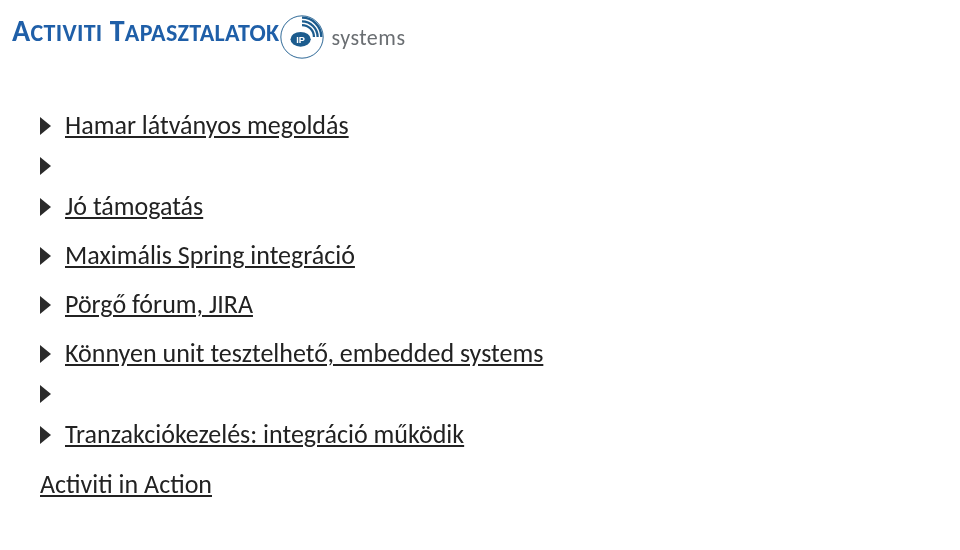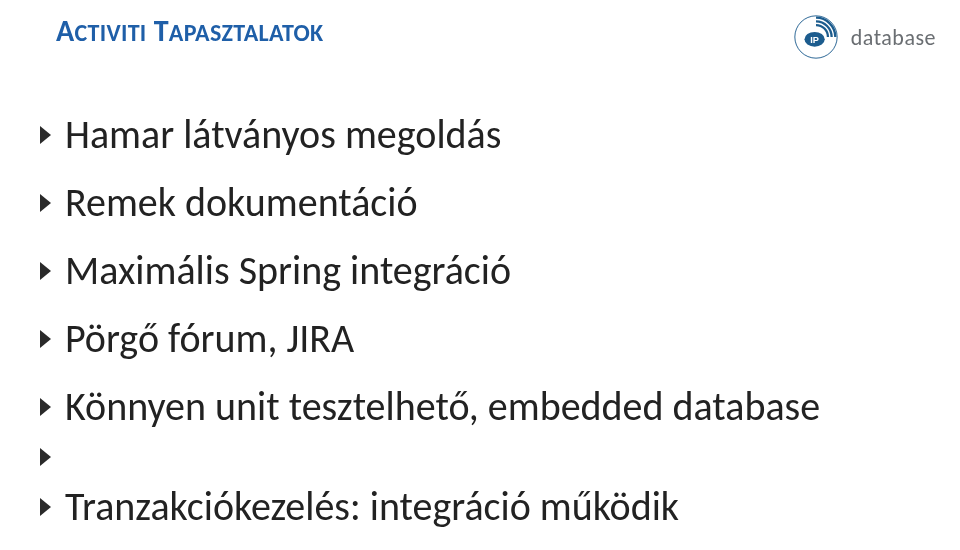--- a/index.html
+++ b/index.html
@@ -6,39 +6,38 @@
     body {
       width: 960px;
       height: 550px;
       background: #ffffff;
       font-family: Calibri, "Segoe UI", Arial, sans-serif;
       position: relative;
       overflow: hidden;
     }
     .header {
       display: flex;
-      justify-content: space-between;
+      justify-content: flex-start;
       align-items: flex-start;
       padding: 12px 24px 0 12px;
-      margin-left: 44px;
     }
     .title {
       color: #1f5fa8;
       font-size: 30px;
       font-weight: 700;
       letter-spacing: 0.3px;
     }
     .title .smallcaps {
       font-size: 24px;
       font-weight: 700;
     }
     .logo {
       display: flex;
       align-items: center;
-      gap: 12px;
+      gap: 6px;
       margin-top: 2px;
     }
     .logo-mark {
       width: 46px;
       height: 46px;
     }
     .logo-ip-badge {
       fill: #1c5c8e;
     }
     .logo-text {
@@ -62,66 +61,70 @@
       width: 0;
       height: 0;
       border-top: 9px solid transparent;
       border-bottom: 9px solid transparent;
       border-left: 11px solid #2a2a2a;
       margin-right: 14px;
       flex-shrink: 0;
     }
     .bullet-text {
       color: #222;
-      font-size: 40px;
+      font-size: 26px;
       line-height: 1.35;
+      text-decoration: underline;
     }
   </style>
 </head>
 <body>
 
 <div class="header">
   <div class="title">
     <span>A</span><span class="smallcaps">CTIVITI</span>
     <span>T</span><span class="smallcaps">APASZTALATOK</span>
   </div>
   <div class="logo">
     <svg class="logo-mark" viewBox="0 0 100 100">
       <circle cx="50" cy="50" r="46" fill="none" stroke="#1c5c8e" stroke-width="2"></circle>
       <path d="M 50 8 A 42 42 0 0 1 92 50" fill="none" stroke="#1c5c8e" stroke-width="5"></path>
       <path d="M 50 16 A 34 34 0 0 1 84 50" fill="none" stroke="#1c5c8e" stroke-width="5"></path>
       <path d="M 50 24 A 26 26 0 0 1 76 50" fill="none" stroke="#1c5c8e" stroke-width="5"></path>
       <ellipse cx="47" cy="55" rx="22" ry="16" class="logo-ip-badge"></ellipse>
       <text x="47" y="62" text-anchor="middle" font-family="Arial" font-size="20" font-weight="700" fill="#ffffff">IP</text>
     </svg>
-    <span class="logo-text">database</span>
+    <span class="logo-text">systems</span>
   </div>
 </div>
 
 <div class="content">
   <ul class="bullet-list">
     <li class="bullet-item">
       <span class="bullet-marker"></span>
       <span class="bullet-text">Hamar látványos megoldás</span>
     </li>
     <li class="bullet-item">
       <span class="bullet-marker"></span>
-      <span class="bullet-text">Remek dokumentáció</span>
+    </li>
+    <li class="bullet-item">
+      <span class="bullet-marker"></span>
+      <span class="bullet-text">Jó támogatás</span>
     </li>
     <li class="bullet-item">
       <span class="bullet-marker"></span>
       <span class="bullet-text">Maximális Spring integráció</span>
     </li>
     <li class="bullet-item">
       <span class="bullet-marker"></span>
       <span class="bullet-text">Pörgő fórum, JIRA</span>
     </li>
     <li class="bullet-item">
       <span class="bullet-marker"></span>
-      <span class="bullet-text">Könnyen unit tesztelhető, embedded database</span>
+      <span class="bullet-text">Könnyen unit tesztelhető, embedded systems</span>
     </li>
     <li class="bullet-item">
       <span class="bullet-marker"></span>
     </li>
     <li class="bullet-item">
       <span class="bullet-marker"></span>
       <span class="bullet-text">Tranzakciókezelés: integráció működik</span>
     </li>
     <li class="bullet-item">
 

